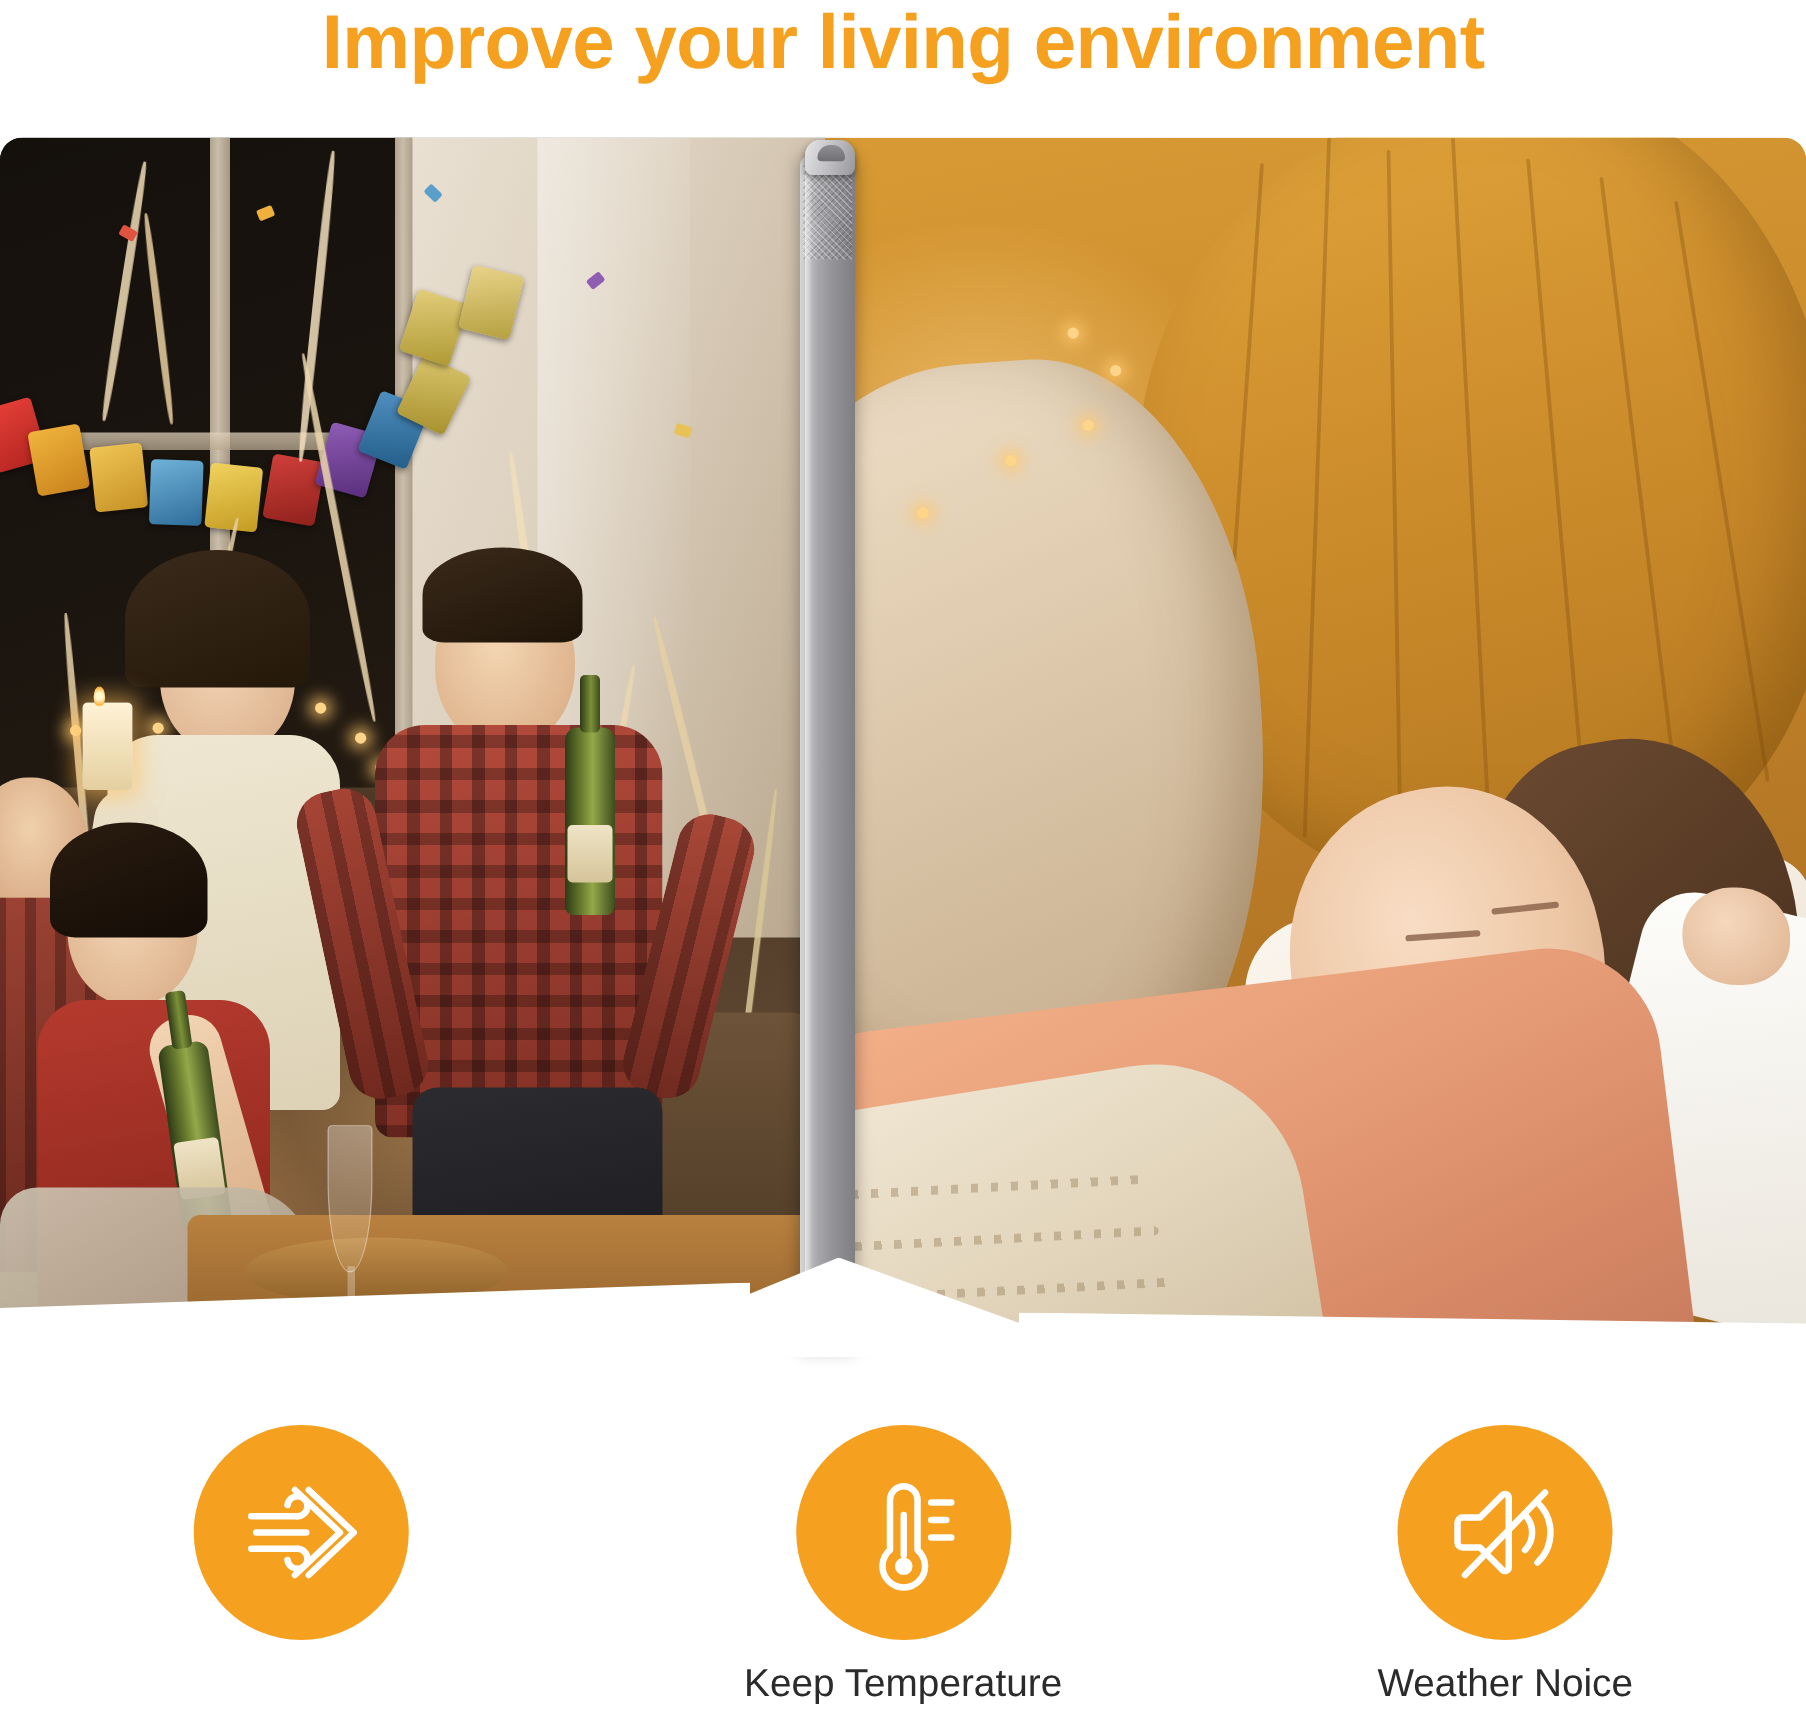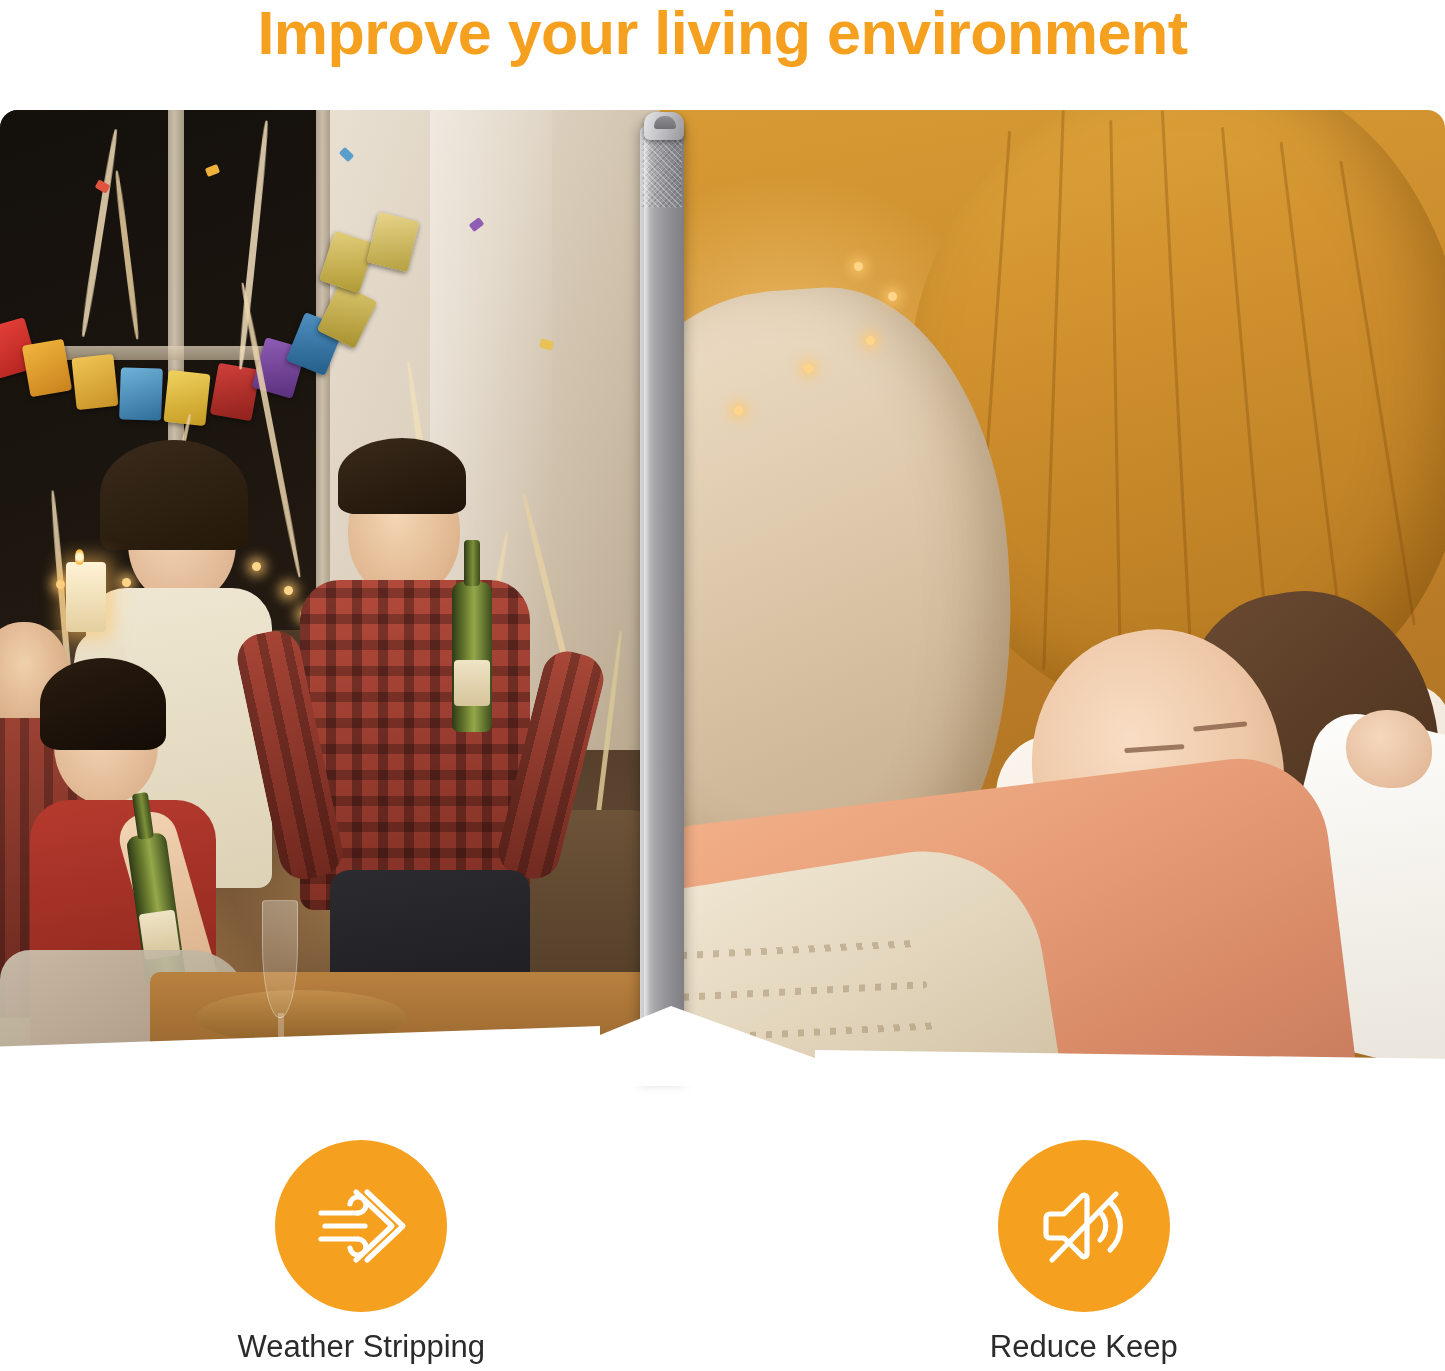--- a/index.html
+++ b/index.html
@@ -512,34 +512,48 @@
             <path d="M47 18 L83 52 L47 86"></path>
             <path d="M58 18 L94 52 L58 86"></path>
             <path d="M12 39 H49"></path>
             <path d="M16 52 H56"></path>
             <path d="M12 65 H49"></path>
             <path d="M41 30 a8 8 0 1 1 8 9"></path>
             <path d="M41 74 a8 8 0 1 0 8 -9"></path>
           </svg>
         </span>
       </div>
-      <div class="feat-label">Weather Stripping</div>
     </div>
 
+    <div class="feature">
+      <div class="circle">
+        <span>
+          <svg width="104" height="104" viewBox="0 0 104 104" fill="none" stroke="#ffffff" stroke-width="5.2" stroke-linecap="round" stroke-linejoin="round">
+            <path d="M41 66 V26 a11 11 0 0 1 22 0 V66 a17 17 0 1 1 -22 0 Z"></path>
+            <path d="M52 38 V70"></path>
+            <circle cx="52" cy="79" r="7" fill="#ffffff" stroke="none"></circle>
+            <path d="M74 28 H90"></path>
+            <path d="M74 42 H86"></path>
+            <path d="M74 56 H90"></path>
+          </svg>
+        </span>
+      </div>
+      <div class="feat-label">Keep Temperature</div>
+    </div>
 
 
     <div class="feature">
       <div class="circle">
         <span>
           <svg width="104" height="104" viewBox="0 0 104 104" fill="none" stroke="#ffffff" stroke-width="5.2" stroke-linecap="round" stroke-linejoin="round">
             <path d="M50 22 L32 40 H18 a4 4 0 0 0 -4 4 v16 a4 4 0 0 0 4 4 h14 l18 18 a3 3 0 0 0 5 -2 V24 a3 3 0 0 0 -5 -2 Z"></path>
             <path d="M68 38 a20 20 0 0 1 0 28"></path>
             <path d="M78 28 a33 33 0 0 1 0 48"></path>
             <path d="M20 86 L84 20"></path>
           </svg>
         </span>
       </div>
-      <div class="feat-label">Reduce Keep</div>
+      <div class="feat-label">Weather Noice</div>
     </div>
 
   </div>
 
 </div>
 
 </body></html>

